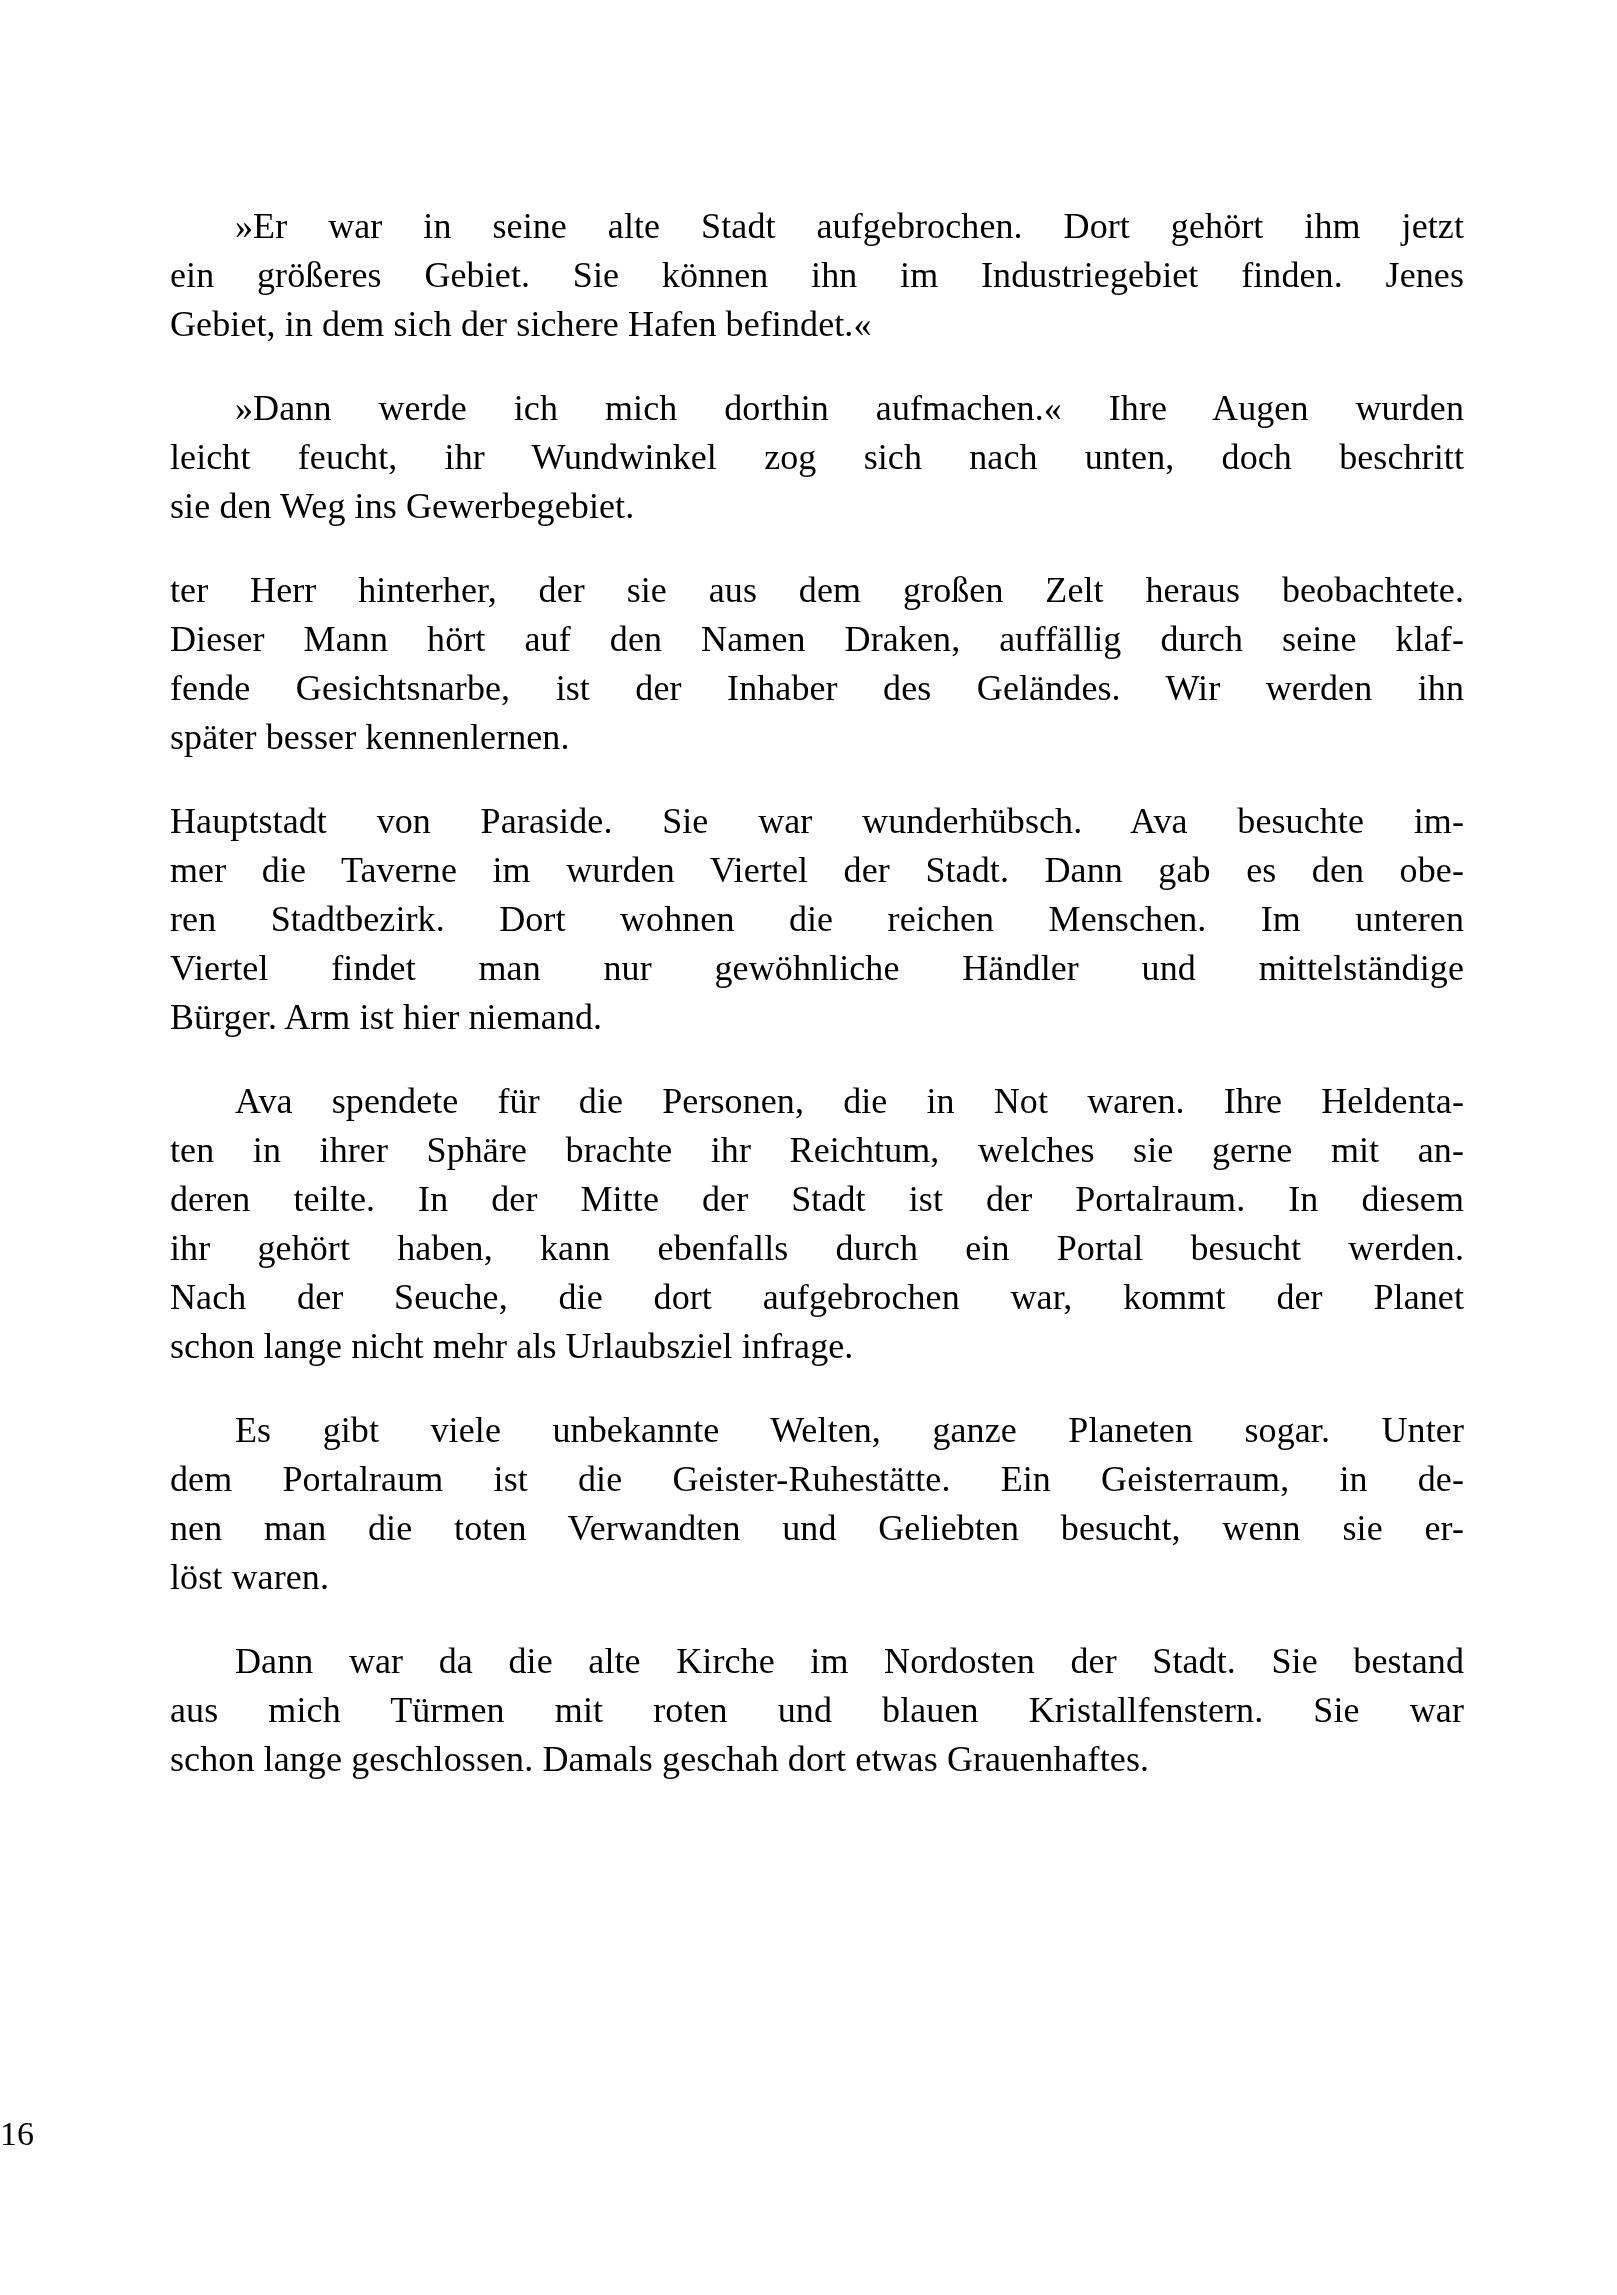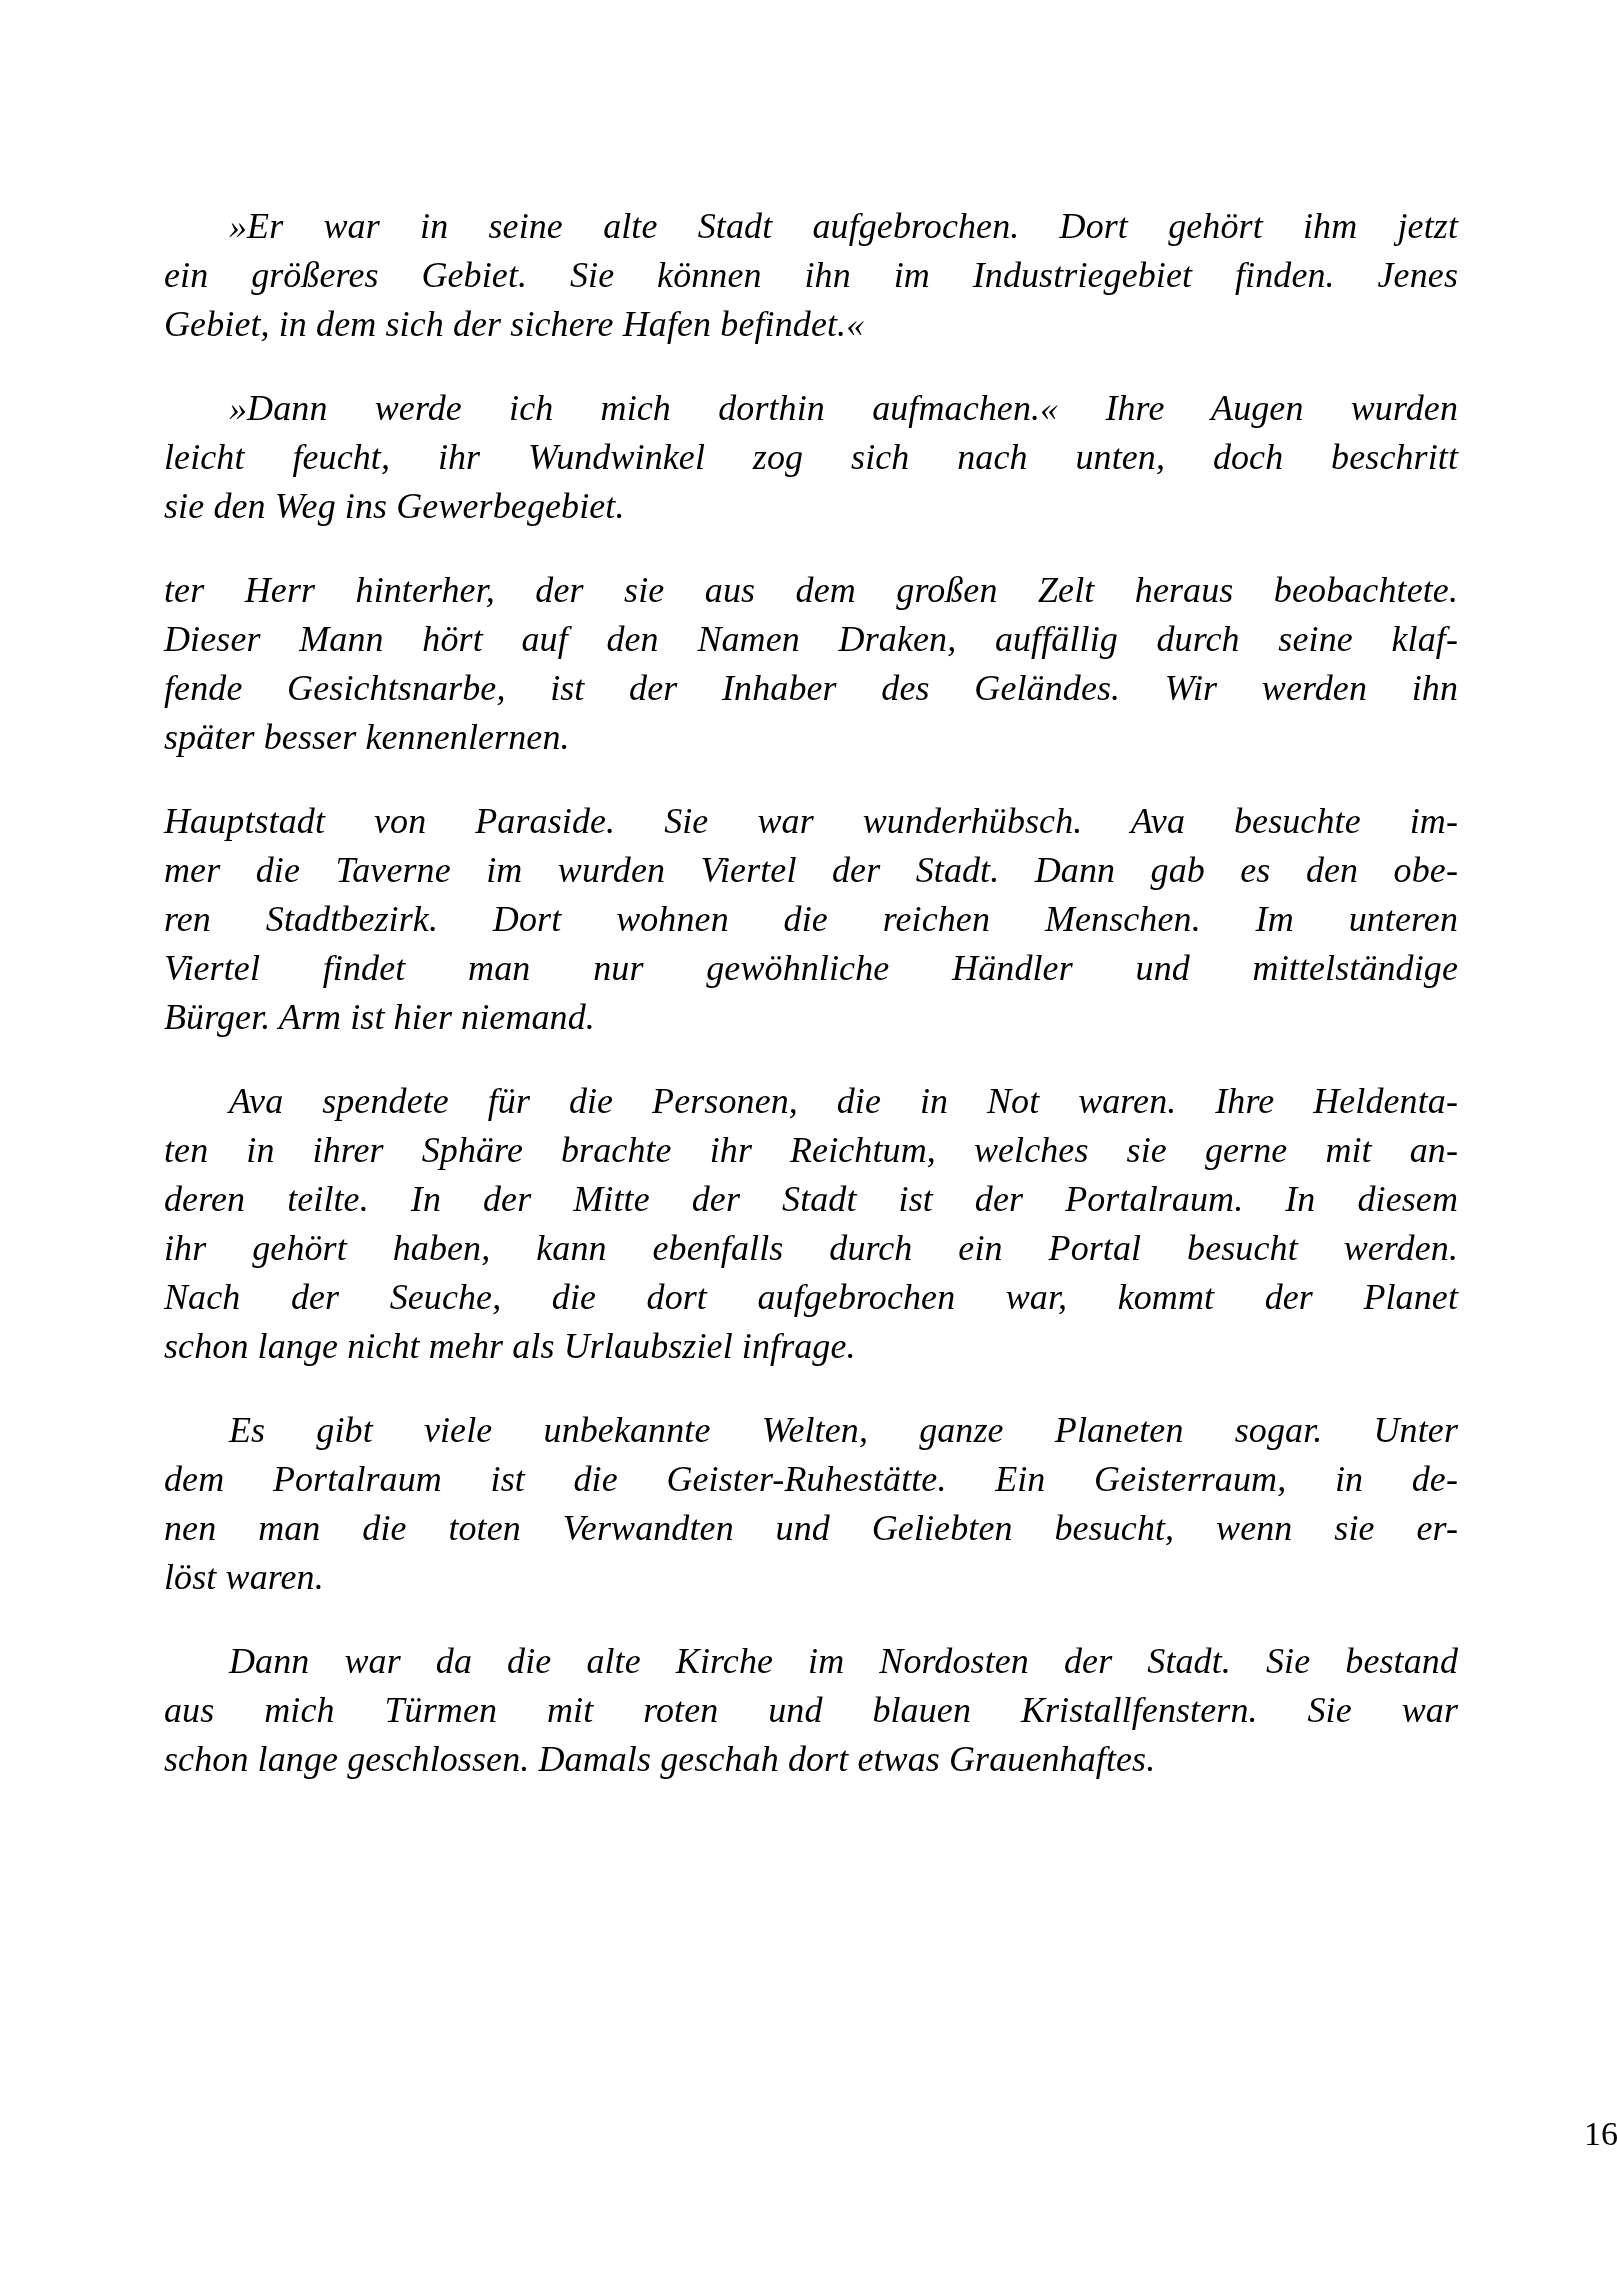--- a/index.html
+++ b/index.html
@@ -11,24 +11,23 @@
     position: relative;
     width: 1618px;
     height: 2295px;
     background: #ffffff;
     color: #000000;
     font-family: "Liberation Serif", "DejaVu Serif", serif;
     overflow: hidden;
   }
   .text-block {
     position: absolute;
-    left: 164px;
+    left: 170px;
     top: 202px;
     width: 1294px;
-    font-style: italic;
   }
   .paragraph {
     margin: 0 0 35px 0;
   }
   .paragraph:last-child {
     margin-bottom: 12px;
   }
   .line {
     display: block;
     font-size: 36px;
@@ -43,21 +42,21 @@
     text-indent: 65px;
   }
   .line.last {
     text-align-last: left;
   }
   .page-number {
     position: absolute;
     left: 0;
     top: 2111px;
     width: 100%;
-    text-align: right;
+    text-align: left;
     font-size: 34px;
     line-height: 46px;
   }
 </style>
 </head>
 <body>
 
 <div class="page">
   <div class="text-block">
       <div class="paragraph">

